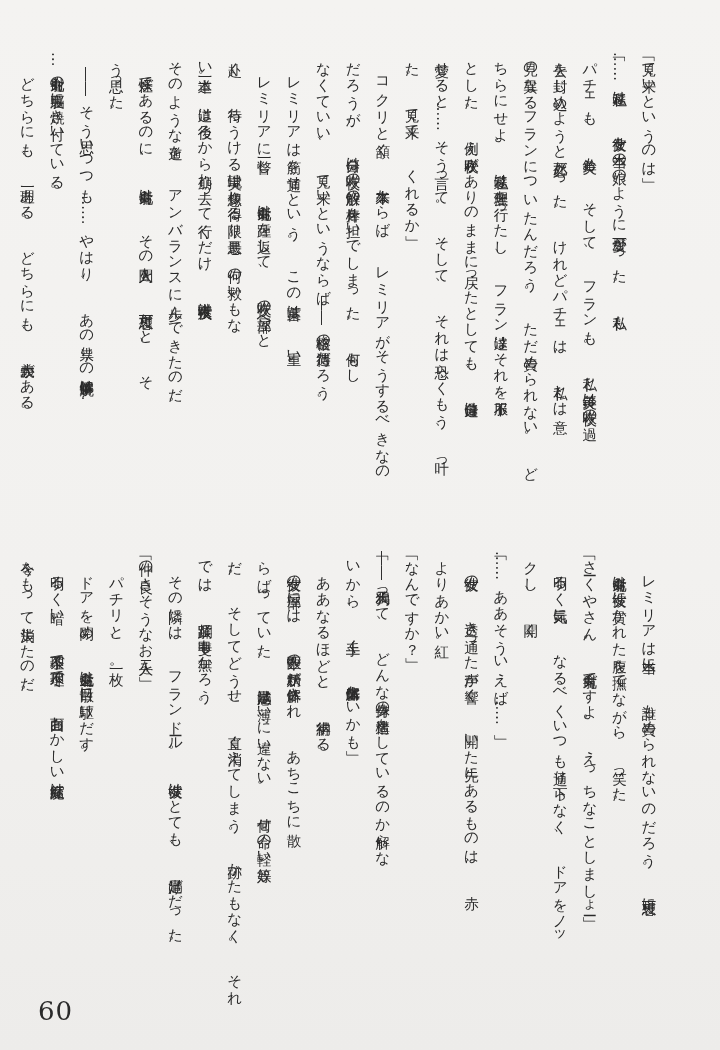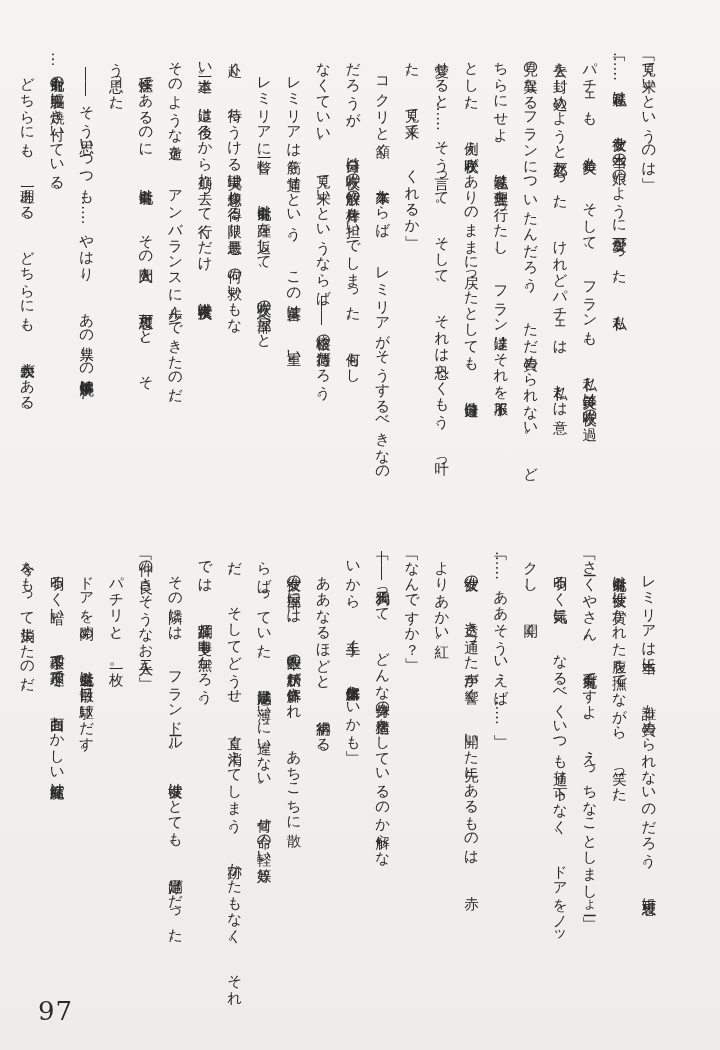--- a/index.html
+++ b/index.html
@@ -86,14 +86,14 @@
       <div class="vline">らばっていた。　満足感は薄いに違いない。　何せ命の軽い奴等</div>
       <div class="vline">だ。　そしてどうせ、　直ぐ消えてしまう。　跡かたもなく。　それ</div>
       <div class="vline">では、　蹂躙し甲斐も無かろう。</div>
       <div class="vline indent">その隣には、　フランドール。　彼女はとても、　満足げだった。</div>
       <div class="vline">「仲の良さそうなお二人を」</div>
       <div class="vline indent">パチリと、　一枚。</div>
       <div class="vline indent">ドアを閉め。　射命丸は一目散に駆けだす。</div>
       <div class="vline indent">明るく暗い、　不条理で理不尽で、　面白おかしい紅魔館は、</div>
       <div class="vline">今をもって消失したのだ。</div>
     </div>
-  <div class="page-number">97</div>
+  <div class="page-number">60</div>
 </div>
 
 </body></html>

